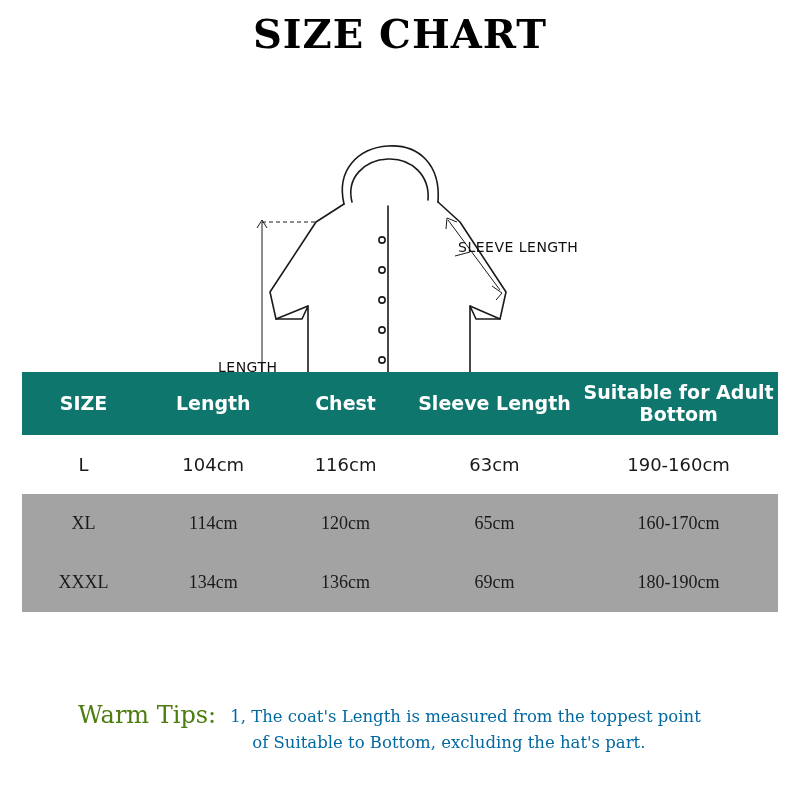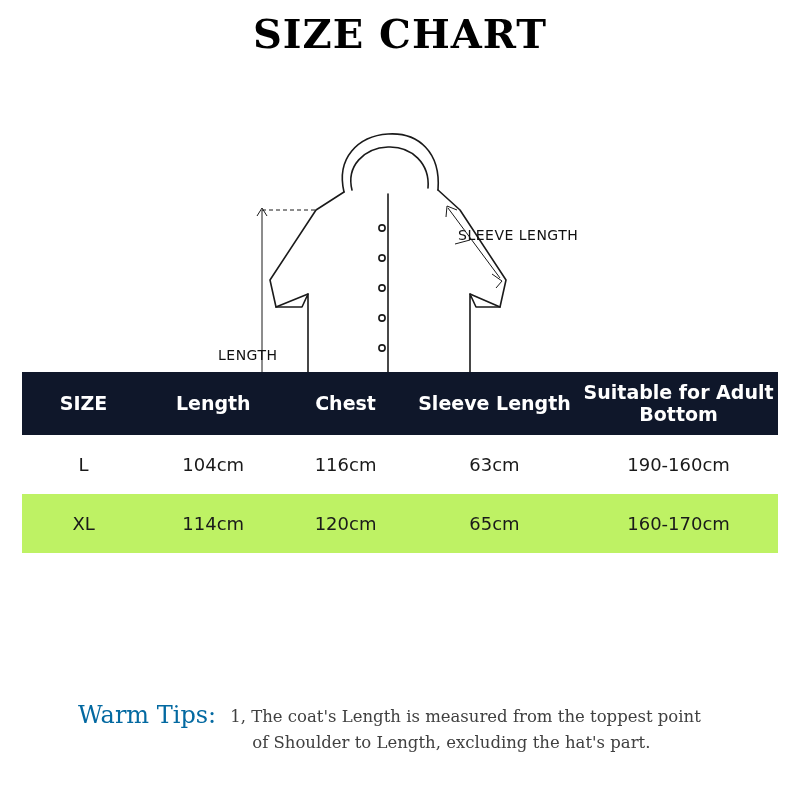--- a/index.html
+++ b/index.html
@@ -14,21 +14,21 @@
   }
 
   
   .title {
     text-align: center;
     font-family: "DejaVu Serif", serif;
     font-weight: bold;
     font-size: 40px;
     letter-spacing: 1px;
     color: #000;
-    margin: 10px 0 4px 0;
+    margin: 10px 0 16px 0;
     line-height: 1.2;
   }
 
   
   .diagram {
     position: relative;
     width: 800px;
     height: 290px;
   }
   .diagram svg { position: absolute; left: 0; top: 0; }
@@ -66,61 +66,61 @@
     table-layout: fixed;
     font-family: "DejaVu Sans", sans-serif;
   }
   table.size-chart col.c0 { width: 16.3%; }
   table.size-chart col.c1 { width: 18.0%; }
   table.size-chart col.c2 { width: 17.0%; }
   table.size-chart col.c3 { width: 22.4%; }
   table.size-chart col.c4 { width: 26.3%; }
 
   table.size-chart thead th {
-    background: #0f172a;
+    background: #0f766e;
     color: #ffffff;
     font-size: 19px;
     font-weight: bold;
     height: 63px;
     vertical-align: middle;
     text-align: center;
     line-height: 1.15;
     padding: 0 4px;
   }
   table.size-chart tbody td {
     height: 59px;
     text-align: center;
     vertical-align: middle;
     font-size: 18px;
     color: #1a1a1a;
     padding: 0 4px;
   }
   table.size-chart tbody tr.odd td { background: #ffffff; }
-  table.size-chart tbody tr.even td { background: #bef264; }
+  table.size-chart tbody tr.even td { background: #a3a3a3; font-family: Liberation Serif, serif; }
 
   
   .tips {
     position: absolute;
     left: 0; top: 700px;
     width: 800px;
     padding: 0 30px;
   }
   .tips-row { display: flex; align-items: flex-start; }
   .tips-label {
     font-family: "DejaVu Serif", serif;
     font-size: 24px;
-    color: #0369a1;
+    color: #4d7c0f;
     white-space: nowrap;
     padding-left: 48px;
     line-height: 1.25;
   }
   .tips-lines {
     font-family: "DejaVu Serif", serif;
     font-size: 16.5px;
-    color: #404040;
+    color: #0369a1;
     line-height: 1.55;
     padding-left: 14px;
     padding-top: 4px;
   }
   .tips-lines div { white-space: nowrap; }
   .tips-lines .indent { padding-left: 22px; }
 </style>
 </head>
 <body>
 
@@ -203,25 +203,32 @@
         <td>63cm</td>
         <td>190-160cm</td>
       </tr>
       <tr class="even">
         <td>XL</td>
         <td>114cm</td>
         <td>120cm</td>
         <td>65cm</td>
         <td>160-170cm</td>
       </tr>
+      <tr class="even">
+        <td>XXXL</td>
+        <td>134cm</td>
+        <td>136cm</td>
+        <td>69cm</td>
+        <td>180-190cm</td>
+      </tr>
     </tbody>
   </table>
 </div>
 
 <div class="tips">
   <div class="tips-row">
     <div class="tips-label">Warm Tips:</div>
     <div class="tips-lines">
       <div>1, The coat's Length is measured from the toppest point</div>
-      <div class="indent">of Shoulder to Length, excluding the hat's part.</div>
+      <div class="indent">of Suitable to Bottom, excluding the hat's part.</div>
     </div>
   </div>
 </div>
 
 </body></html>

